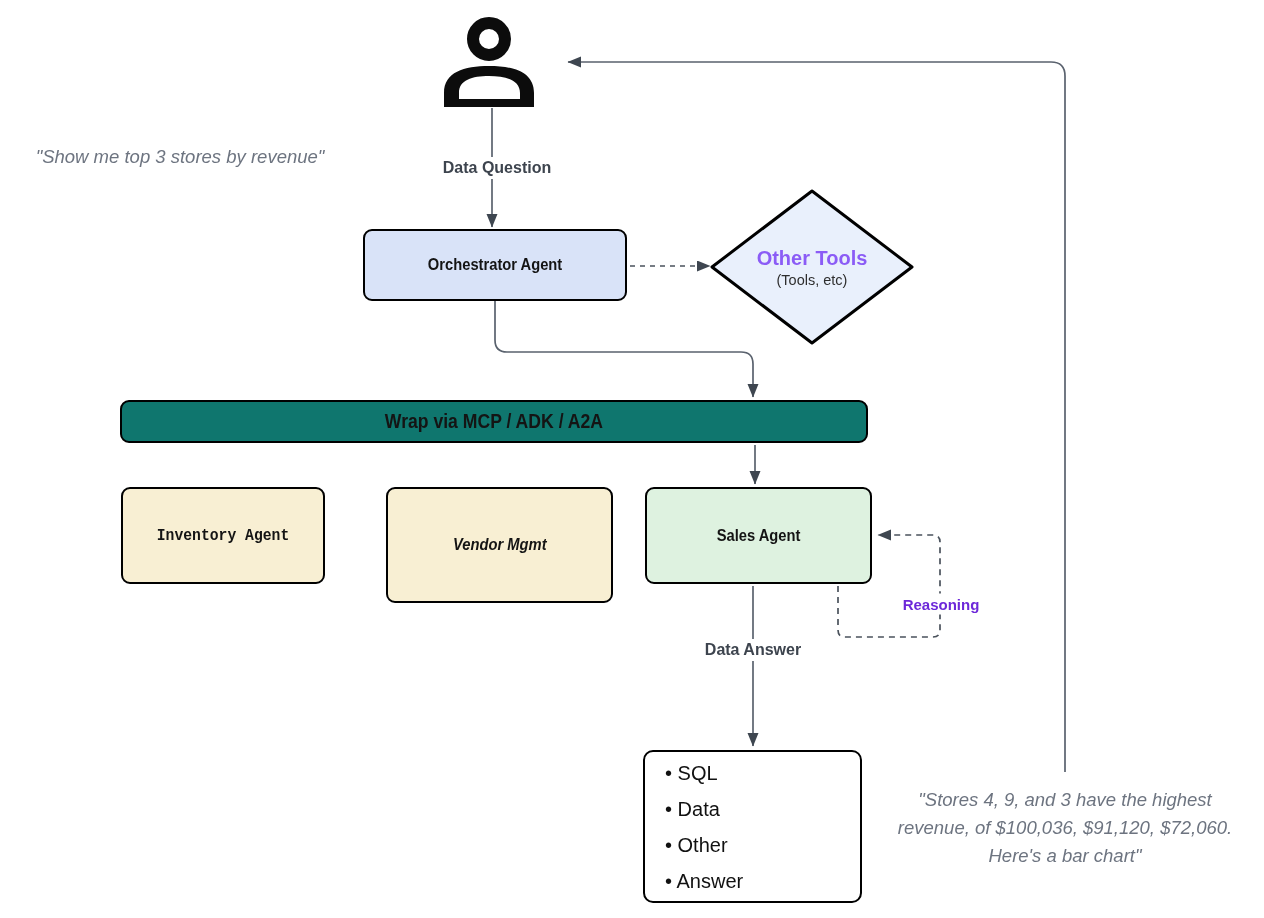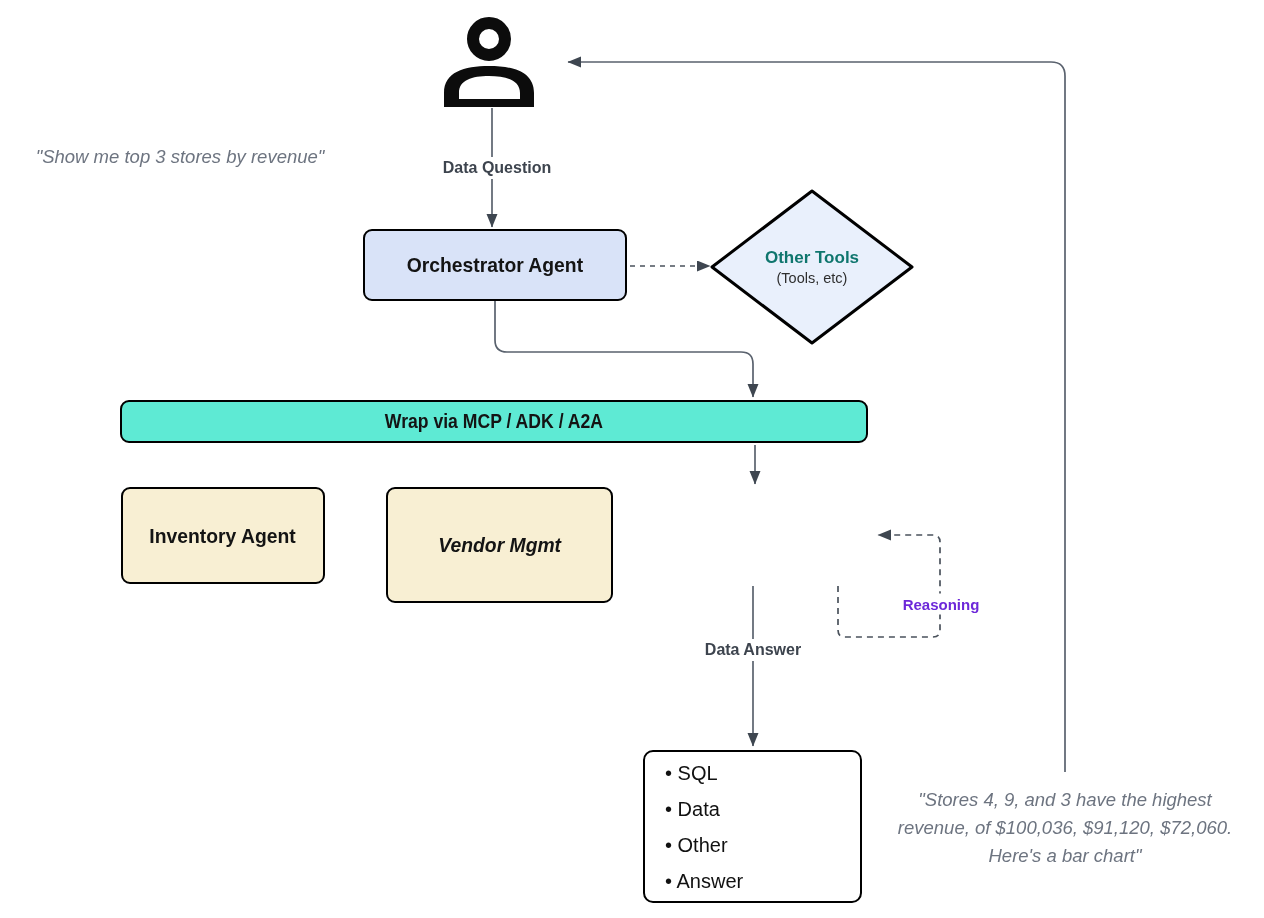--- a/index.html
+++ b/index.html
@@ -5,39 +5,39 @@
   html,body { margin:0; padding:0; background:#ffffff; }
   #canvas {
     position:relative; width:1264px; height:918px; background:#ffffff;
     font-family:"Liberation Sans", sans-serif; overflow:hidden;
   }
   svg.layer { position:absolute; left:0; top:0; z-index:1; }
   .node {
     position:absolute; box-sizing:border-box; z-index:2;
     border:2.5px solid #000; border-radius:9px;
     display:flex; align-items:center; justify-content:center;
-    font-weight:bold; font-size:21px; color:#141414;
+    font-weight:bold; font-size:16px; color:#141414;
   }
   .node .lbl { display:inline-block; transform:scaleX(0.92); white-space:nowrap; }
   .flow-label {
     position:absolute; z-index:3; transform:translate(-50%,-50%);
     background:#ffffff; padding:2px 7px; white-space:nowrap;
     font-weight:bold; color:#3d444e; font-size:16px;
   }
   .flow-label.small { font-size:15px; color:#6d28d9; }
   .quote {
     position:absolute; z-index:2; font-style:italic; color:#6d7480;
     font-size:18.5px; line-height:28px; text-align:center;
   }
   #diamond-wrap { position:absolute; left:703px; top:184px; width:218px; height:166px; z-index:2; }
   #diamond-text {
     position:absolute; inset:0; display:flex; flex-direction:column;
     align-items:center; justify-content:center; z-index:3; text-align:center;
   }
-  #diamond-text .t1 { font-weight:bold; font-size:17px; color:#0f766e; }
+  #diamond-text .t1 { font-weight:bold; font-size:20px; color:#8b5cf6; }
   #diamond-text .t2 { font-size:14.5px; color:#2e2e2e; margin-top:2px; }
   #output-node { flex-direction:column; align-items:flex-start; justify-content:center;
     font-weight:normal; font-size:20px; border-radius:10px; padding:8px 0 8px 20px; }
   #output-node ul { list-style:none; margin:0; padding:0; }
   #output-node li { line-height:36px; color:#111; }
   #output-node li::before { content:"• "; }
   #user-icon-svg { position:absolute; left:436px; top:6px; z-index:2; }
 </style>
 </head>
 <body>
@@ -85,29 +85,32 @@
   <div id="diamond-wrap">
     <svg width="218" height="166" viewBox="0 0 218 166">
       <polygon points="9,83 109,7 209,83 109,159" fill="#e9f0fc" stroke="#000" stroke-width="3" stroke-linejoin="round"></polygon>
     </svg>
     <div id="diamond-text">
       <span class="t1">Other Tools</span>
       <span class="t2">(Tools, etc)</span>
     </div>
   </div>
 
-  <div class="node" style="left: 120px; top: 400px; width: 748px; height: 43px; font-size: 20px; background: #5eead4; text-align: center;">
+  <div class="node" style="left: 120px; top: 400px; width: 748px; height: 43px; font-size: 20px; background: #0f766e; text-align: center;">
     <span class="lbl" style="transform:scaleX(0.88);">Wrap via MCP / ADK / A2A</span>
   </div>
 
-  <div class="node" style="left: 121px; top: 487px; width: 204px; height: 97px; background: rgb(248, 239, 211);">
+  <div class="node" style="left: 121px; top: 487px; width: 204px; height: 97px; background: rgb(248, 239, 211); font-family: Liberation Mono, monospace;">
     <span class="lbl">Inventory Agent</span>
   </div>
   <div class="node" style="left: 386px; top: 487px; width: 227px; height: 116px; background: rgb(248, 239, 211); font-style: italic;">
     <span class="lbl">Vendor Mgmt</span>
+  </div>
+  <div class="node" style="left: 645px; top: 487px; width: 227px; height: 97px; background: rgb(222, 242, 224);">
+    <span class="lbl">Sales Agent</span>
   </div>
 
   <div class="node" id="output-node" style="left: 643px; top: 750px; width: 219px; height: 153px; background: rgb(255, 255, 255);">
     <ul>
       <li>SQL</li>
       <li>Data</li>
       <li>Other</li>
       <li>Answer</li>
     </ul>
   </div>

